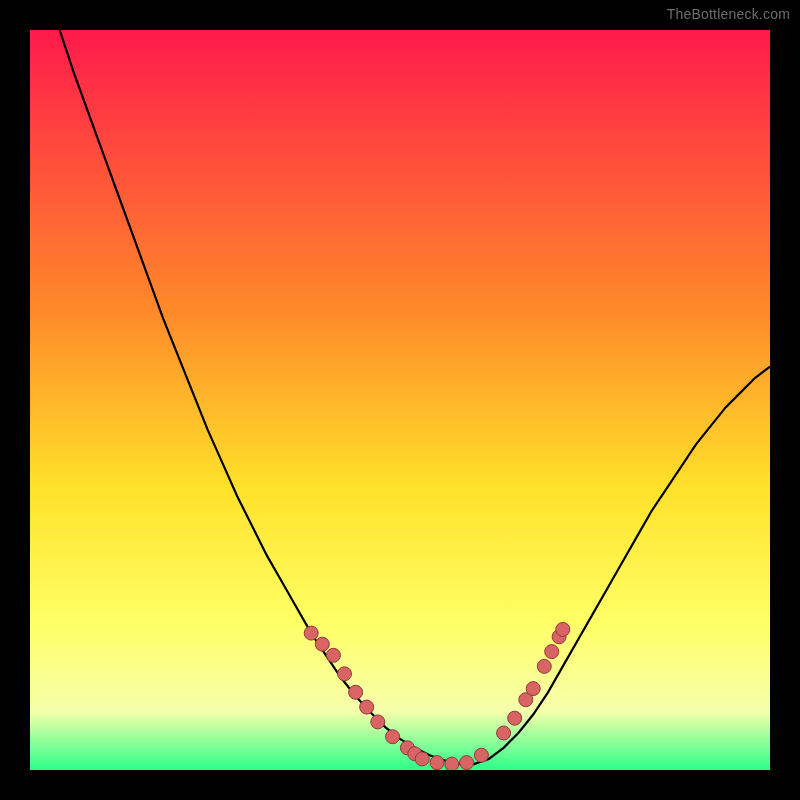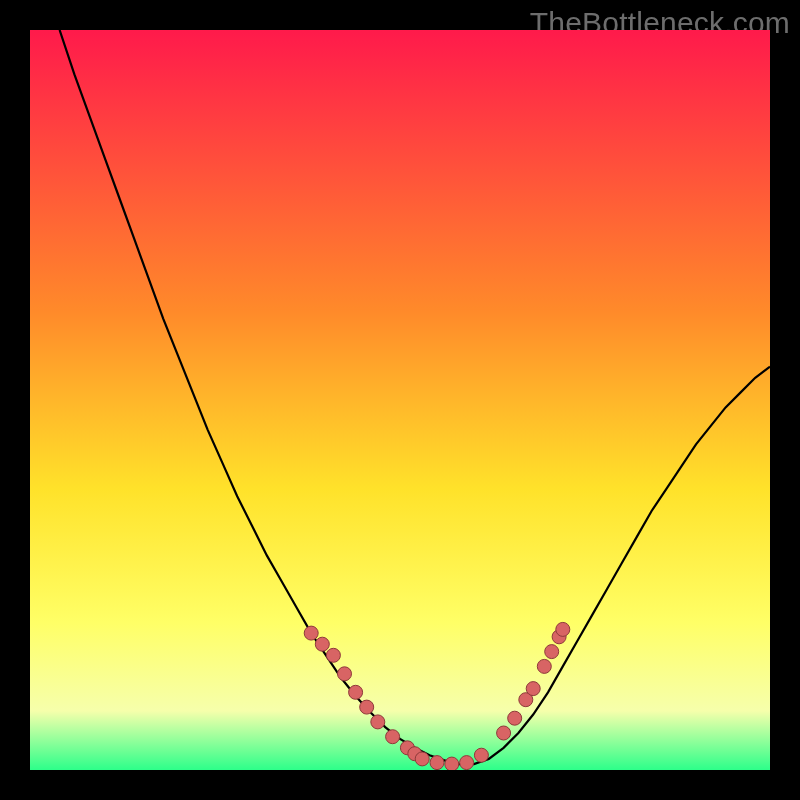--- a/index.html
+++ b/index.html
@@ -24,21 +24,21 @@
     left: 0;
     top: 0;
     width: 740px;
     height: 740px;
   }
   .watermark {
     position: absolute;
     top: 6px;
     right: 10px;
     color: #6d6d6d;
-    font-size: 30px;
+    font-size: 14px;
     font-weight: 500;
     letter-spacing: 0.2px;
   }
   svg {
     display: block;
   }
 </style>
 </head>
 <body>
 

